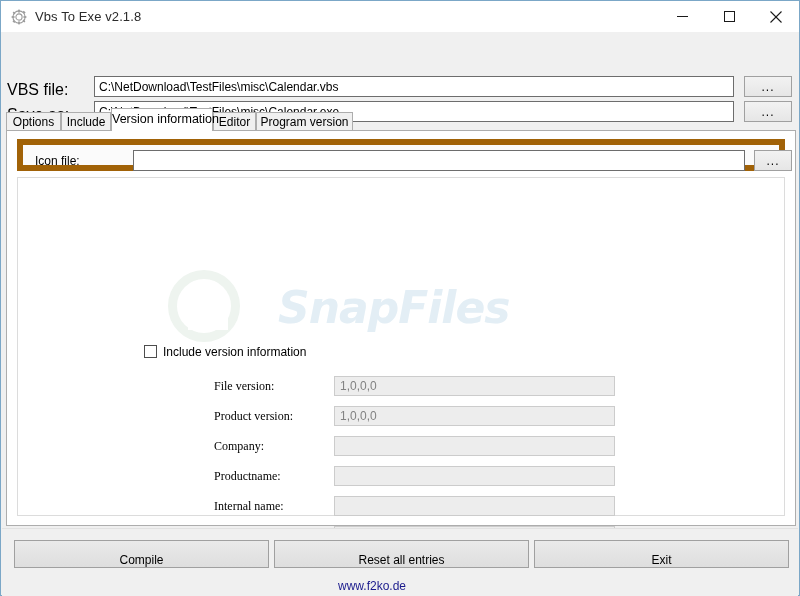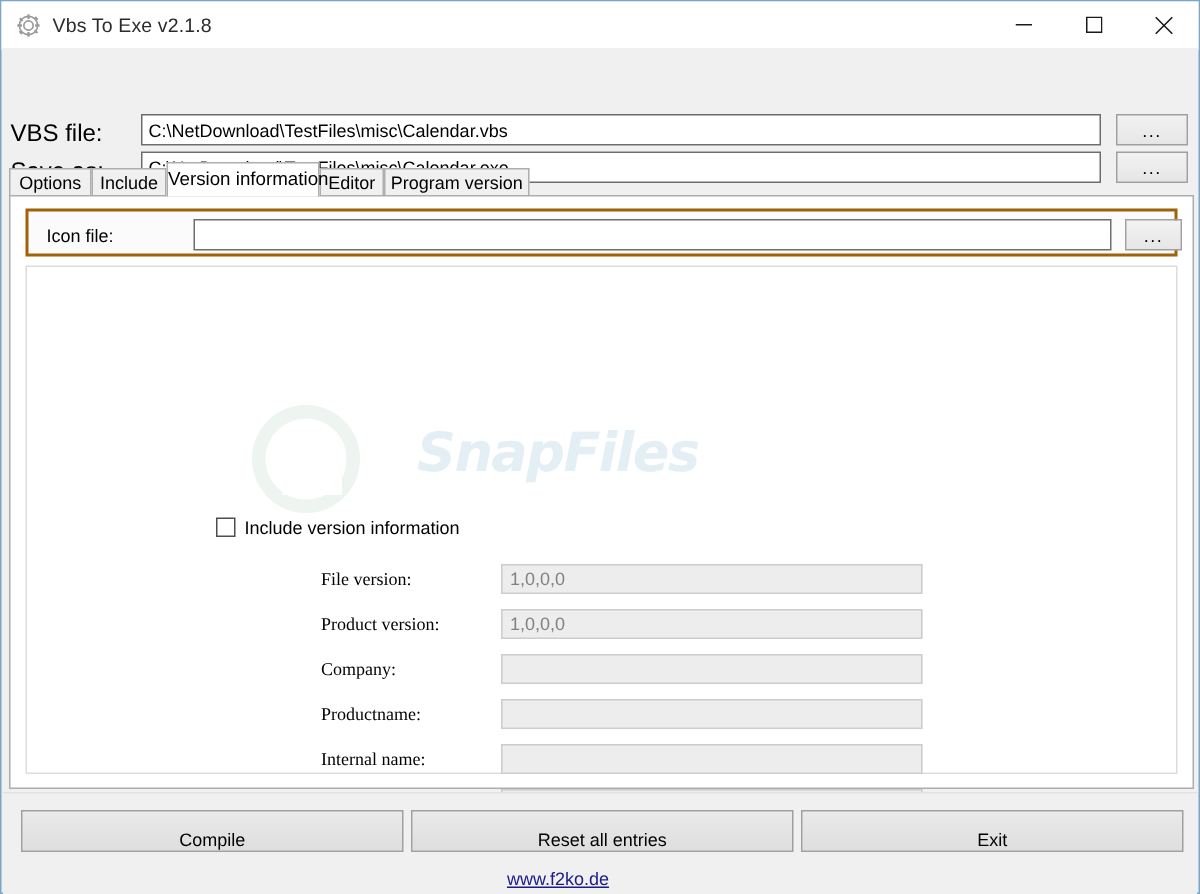--- a/index.html
+++ b/index.html
@@ -150,21 +150,21 @@
     width: 790px; height: 396px;
     box-sizing: border-box;
     border: 1px solid #adadad;
     background: #ffffff;
   }
   #iconrow {
     position: absolute;
     left: 10px; top: 8px;
     width: 768px; height: 32px;
     box-sizing: border-box;
-    border: 2px solid #a16207;
+    border: 6px solid #a16207;
     background: #fbfbfb;
   }
   #lbl-icon {
     position: absolute;
     left: 12px; top: 9px;
     font-size: 12px;
   }
   #inp-icon {
     position: absolute;
     left: 110px; top: 5px;
@@ -206,21 +206,21 @@
   #watermark {
     position: absolute;
     left: 148px; top: 92px;
     width: 380px; height: 60px;
     pointer-events: none;
     user-select: none;
   }
   #watermark .wm-text {
     position: absolute;
     left: 112px; top: 12px;
-    font-size: 36px;
+    font-size: 44px;
     font-weight: bold;
     font-style: italic;
     letter-spacing: -1px;
     color: #e3eef5;
     font-family: "DejaVu Sans", sans-serif;
   }
   #watermark .wm-ring {
     position: absolute;
     left: 2px; top: 0px;
     width: 54px; height: 54px;
@@ -303,21 +303,20 @@
   #btn-compile { left: 12px;  width: 255px; }
   #btn-reset   { left: 272px; width: 255px; }
   #btn-exit    { left: 532px; width: 255px; }
   #footer-link {
     position: absolute;
     left: 0; top: 50px;
     width: 740px;
     text-align: center;
     font-size: 12px;
     color: #1a1a8c;
-    text-decoration: underline;
     cursor: pointer;
   }
 </style>
 </head>
 <body>
 
 <div id="window">
 
   <div id="titlebar">
     <span id="app-icon">

